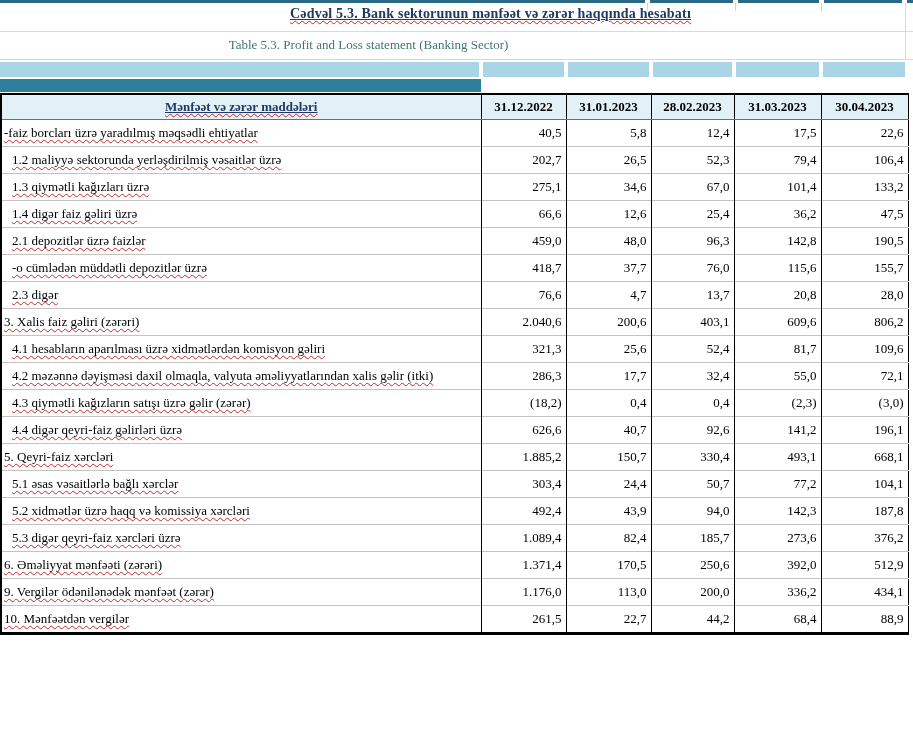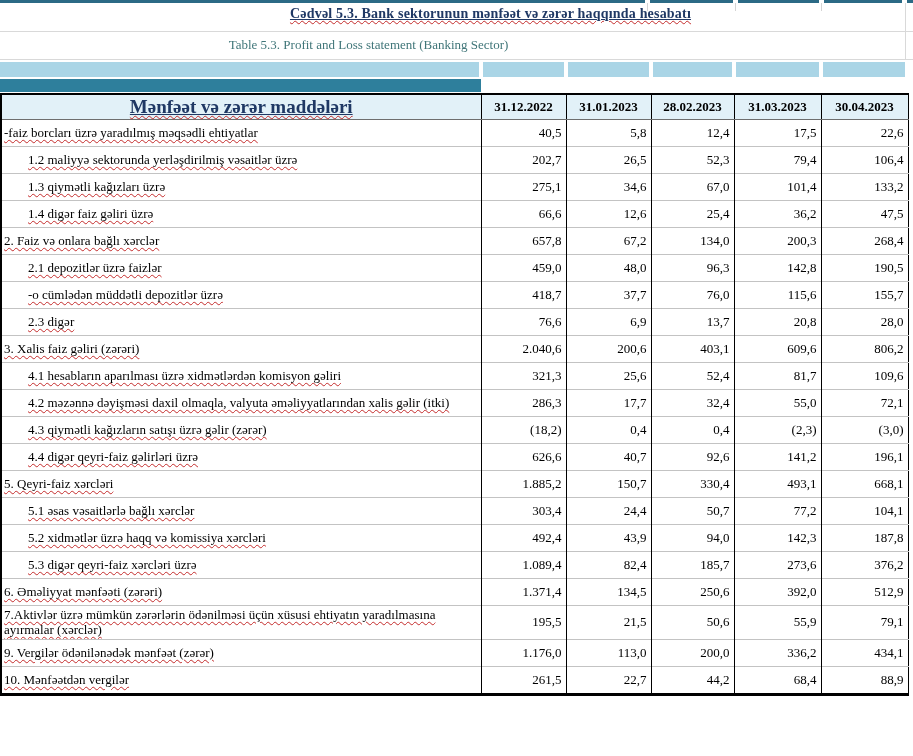--- a/index.html
+++ b/index.html
@@ -36,27 +36,27 @@
   table.pl { position:absolute; top:93px; left:0; width:907px;
     border-collapse:collapse; table-layout:fixed; background:#fff;
     border-top:2px solid #000; border-left:2px solid #000;
     border-right:1px solid #000; border-bottom:3px solid #000;
     font-size:13px; }
   .pl col.c0 { width:480px; }
   .pl col.c1 { width:85px; } .pl col.c2 { width:85px; } .pl col.c3 { width:83px; }
   .pl col.c4 { width:87px; } .pl col.c5 { width:87px; }
   .pl th { background:var(--header-bg, #e2f1f8); height:24px; font-weight:bold;
            border-bottom:1px solid #6e6e6e; padding:0; vertical-align:middle; }
-  .pl th.item-h { text-align:center; font-size:19px; color:var(--title-az, #1f3050); }
+  .pl th.item-h { text-align:center; font-size:13px; color:var(--title-az, #1f3050); }
   .pl th.date-h { text-align:center; color:#000; }
   .pl th + th, .pl td + td { border-left:1px solid #000; }
   .pl tbody td { height:24px; border-top:1px solid #c3c3c3; vertical-align:middle; padding:0; }
   .pl tbody tr:first-child td { border-top:none; }
   .pl td.label { padding:1px 2px 1px 2px; line-height:1.18; overflow:hidden; }
-  .pl td.label.ind1 { padding-left:26px; }
+  .pl td.label.ind1 { padding-left:10px; }
   .pl td.num { text-align:right; padding-right:4px; white-space:nowrap; }
 </style>
 </head>
 <body>
 
 <div class="screen">
 
   <div class="top-strip">
     <i class="gap" style="left:645px"></i>
     <i class="gap" style="left:733px"></i>
@@ -132,47 +132,39 @@
         </tr>
         <tr>
           <td class="label ind1"><span class="wavy">1.4 digər faiz gəliri üzrə</span></td>
           <td class="num">66,6</td>
           <td class="num">12,6</td>
           <td class="num">25,4</td>
           <td class="num">36,2</td>
           <td class="num">47,5</td>
         </tr>
         <tr>
-          <td class="label"><span class="wavy">2. Faiz və onlara bağlı xərclər</span></td>
-          <td class="num">657,8</td>
-          <td class="num">67,2</td>
-          <td class="num">134,0</td>
-          <td class="num">200,3</td>
-          <td class="num">268,4</td>
-        </tr>
-        <tr>
           <td class="label ind1"><span class="wavy">2.1 depozitlər üzrə faizlər</span></td>
           <td class="num">459,0</td>
           <td class="num">48,0</td>
           <td class="num">96,3</td>
           <td class="num">142,8</td>
           <td class="num">190,5</td>
         </tr>
         <tr>
           <td class="label ind1"><span class="wavy">-o cümlədən müddətli depozitlər üzrə</span></td>
           <td class="num">418,7</td>
           <td class="num">37,7</td>
           <td class="num">76,0</td>
           <td class="num">115,6</td>
           <td class="num">155,7</td>
         </tr>
         <tr>
           <td class="label ind1"><span class="wavy">2.3 digər</span></td>
           <td class="num">76,6</td>
-          <td class="num">6,9</td>
+          <td class="num">4,7</td>
           <td class="num">13,7</td>
           <td class="num">20,8</td>
           <td class="num">28,0</td>
         </tr>
         <tr>
           <td class="label"><span class="wavy">3. Xalis faiz gəliri (zərəri)</span></td>
           <td class="num">2.040,6</td>
           <td class="num">200,6</td>
           <td class="num">403,1</td>
           <td class="num">609,6</td>
@@ -238,32 +230,24 @@
           <td class="label ind1"><span class="wavy">5.3 digər qeyri-faiz xərcləri üzrə</span></td>
           <td class="num">1.089,4</td>
           <td class="num">82,4</td>
           <td class="num">185,7</td>
           <td class="num">273,6</td>
           <td class="num">376,2</td>
         </tr>
         <tr>
           <td class="label"><span class="wavy">6. Əməliyyat mənfəəti (zərəri)</span></td>
           <td class="num">1.371,4</td>
-          <td class="num">134,5</td>
+          <td class="num">170,5</td>
           <td class="num">250,6</td>
           <td class="num">392,0</td>
           <td class="num">512,9</td>
-        </tr>
-        <tr>
-          <td class="label"><span class="wavy">7.Aktivlər üzrə mümkün zərərlərin ödənilməsi üçün xüsusi ehtiyatın yaradılmasına ayırmalar (xərclər)</span></td>
-          <td class="num">195,5</td>
-          <td class="num">21,5</td>
-          <td class="num">50,6</td>
-          <td class="num">55,9</td>
-          <td class="num">79,1</td>
         </tr>
         <tr>
           <td class="label"><span class="wavy">9. Vergilər ödənilənədək mənfəət (zərər)</span></td>
           <td class="num">1.176,0</td>
           <td class="num">113,0</td>
           <td class="num">200,0</td>
           <td class="num">336,2</td>
           <td class="num">434,1</td>
         </tr>
         <tr>

